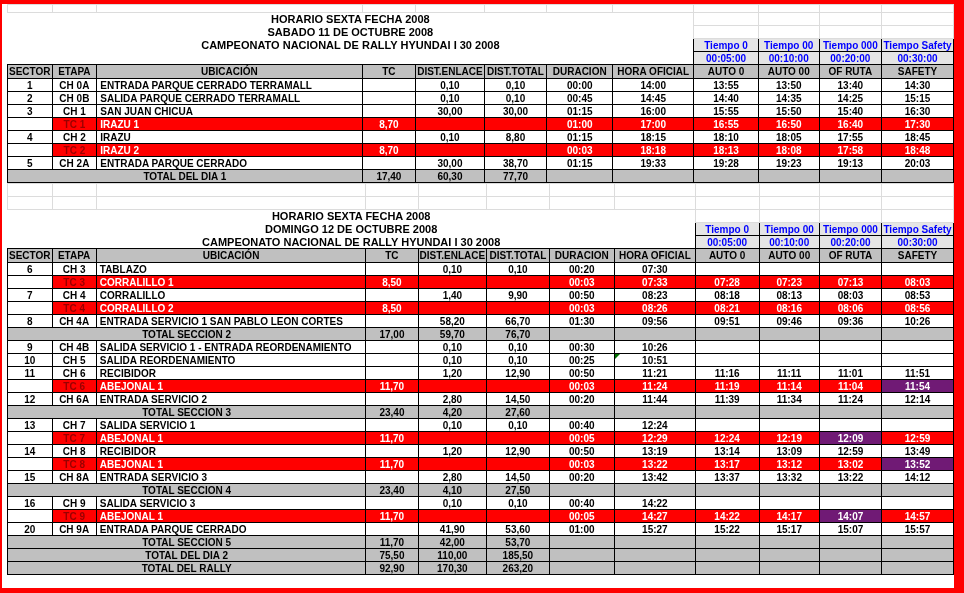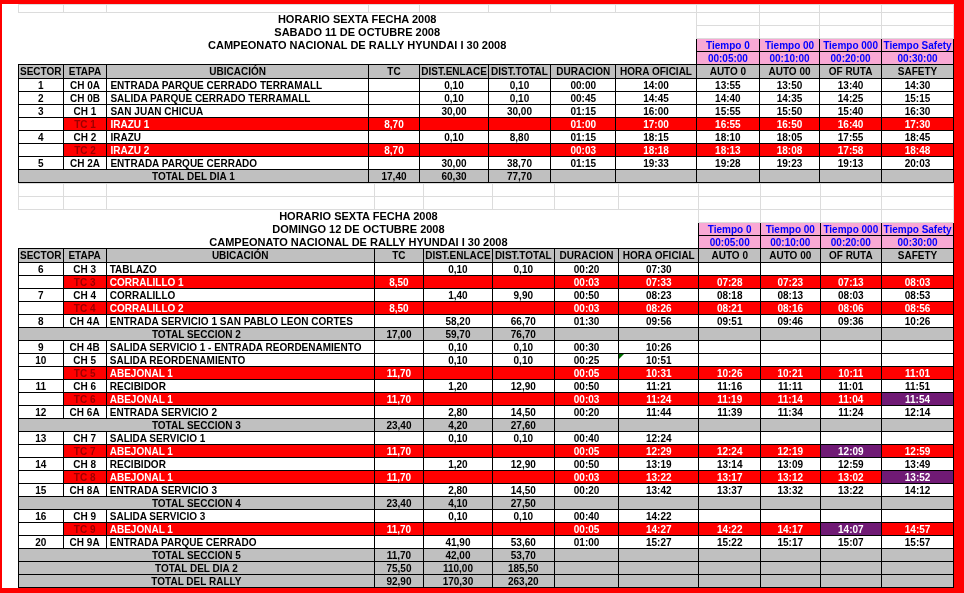--- a/index.html
+++ b/index.html
@@ -1,27 +1,27 @@
 <!DOCTYPE html>
 <html><head>
 <meta charset="utf-8">
 <style>
   html,body{margin:0;padding:0;background:#fff;}
   .frame{position:relative;width:964px;height:593px;background:#FF0000;box-sizing:border-box;font-family:"Liberation Sans",sans-serif;}
   .inner{position:absolute;top:4px;left:2px;width:952px;height:584px;background:#FFFFFF;overflow:hidden;}
-  .sheet{padding-left:16px;}
+  .sheet{padding-left:5px;}
   table{border-collapse:collapse;table-layout:fixed;font-family:"Liberation Sans",sans-serif;font-weight:bold;font-size:10px;color:#000;}
   td{height:13px;padding:0 1px;overflow:hidden;white-space:nowrap;box-sizing:border-box;text-align:center;vertical-align:middle;position:relative;}
   tr.sp td{height:8px;}
   tr.hd td{height:14px;}
   td.b{border:1px solid #000;}
   td.lg{border:1px solid #DCDCDC;}
   td.nb{border:none;}
   td.title{font-size:11px;text-align:center;}
-  td.yl{background:#f9a8d4;color:#0000FF;border:1px solid #000;}
+  td.yl{background:#e5e5e5;color:#0000FF;border:1px solid #000;}
   td.hdr{background:#C0C0C0;border:1px solid #000;margin-top:11px;}
   td.gray{background:#C0C0C0;}
   td.red{background:#FF0000;color:#FFFFFF;}
   td.tclab{color:#9A0000;}
   td.green{background:#701a75;color:#FFFFFF;}
   td.left{text-align:left;padding-left:3px;margin-top:20px;}
   .note-tri{position:absolute;top:0;left:0;width:0;height:0;border-top:5px solid #007000;border-right:5px solid transparent;}
 </style>
 </head>
 <body>
@@ -396,34 +396,20 @@
               <td class="b">0,10</td>
               <td class="b">0,10</td>
               <td class="b">00:25</td>
               <td class="b">10:51<span class="note-tri"></span></td>
               <td class="b"></td>
               <td class="b"></td>
               <td class="b"></td>
               <td class="b"></td>
             </tr>
             <tr>
-              <td class="b"></td>
-              <td class="b red tclab">TC 5</td>
-              <td class="b red left">ABEJONAL 1</td>
-              <td class="b red">11,70</td>
-              <td class="b red"></td>
-              <td class="b red"></td>
-              <td class="b red">00:05</td>
-              <td class="b red">10:31</td>
-              <td class="b red">10:26</td>
-              <td class="b red">10:21</td>
-              <td class="b red">10:11</td>
-              <td class="b red">11:01</td>
-            </tr>
-            <tr>
               <td class="b">11</td>
               <td class="b">CH 6</td>
               <td class="b left">RECIBIDOR</td>
               <td class="b"></td>
               <td class="b">1,20</td>
               <td class="b">12,90</td>
               <td class="b">00:50</td>
               <td class="b">11:21</td>
               <td class="b">11:16</td>
               <td class="b">11:11</td>

